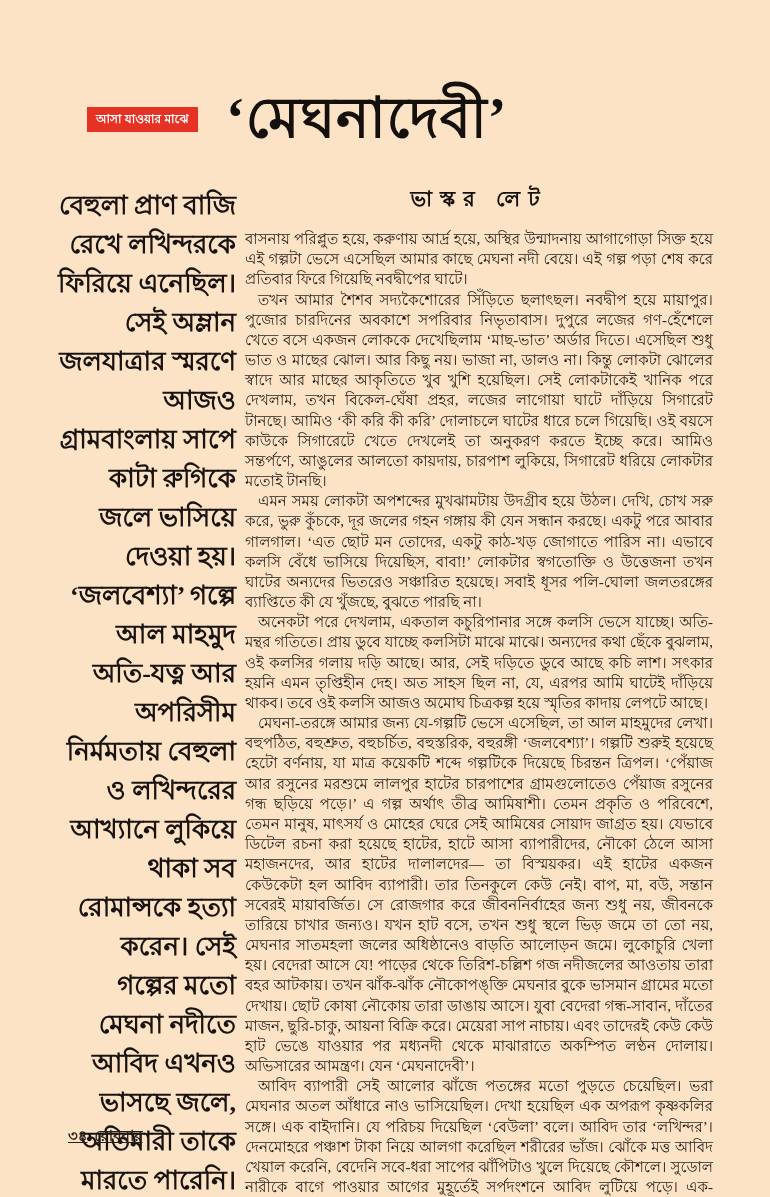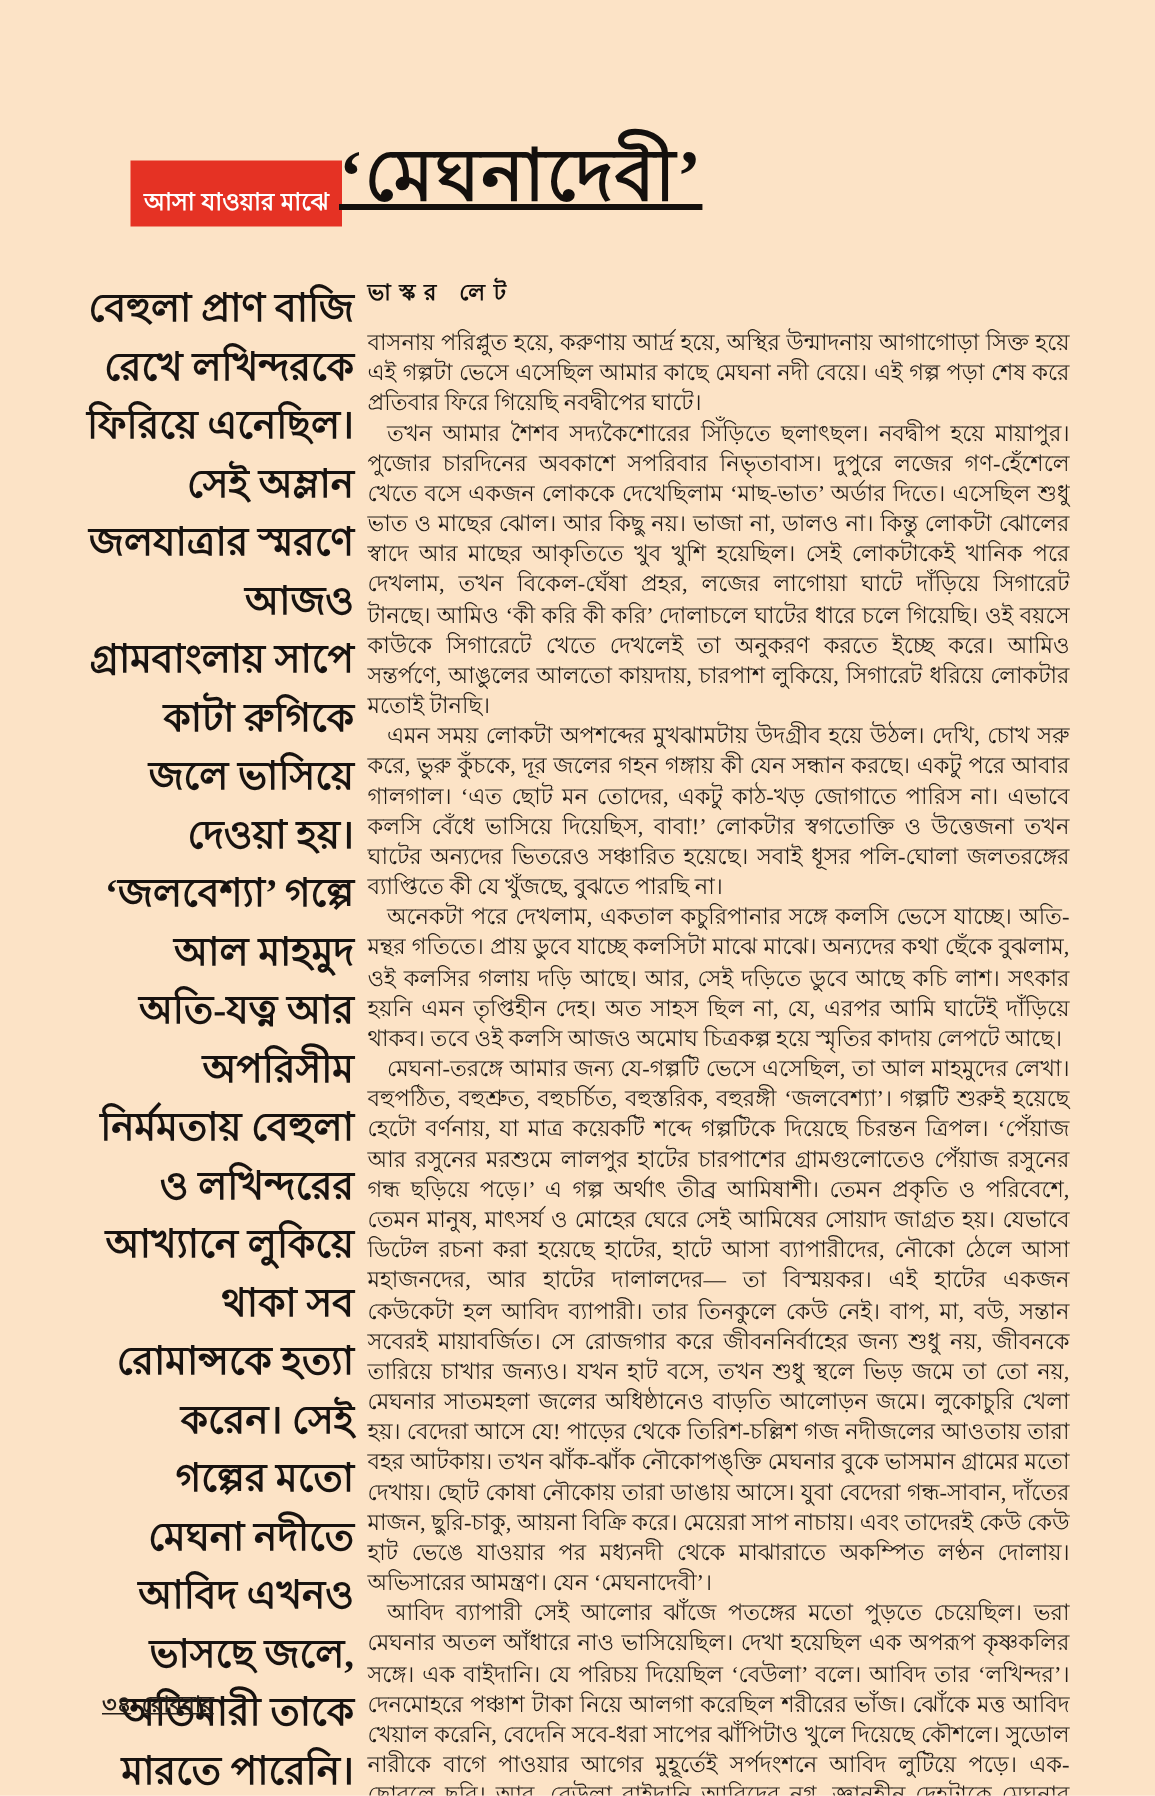--- a/index.html
+++ b/index.html
@@ -11,62 +11,62 @@
     overflow: hidden;
     font-family: "Liberation Serif", "DejaVu Serif", serif;
     color: #1d1813;
   }
   .series-tag {
     position: absolute;
     left: 87px;
     top: 107px;
     background: #e53224;
     color: #ffffff;
-    font-size: 16px;
+    font-size: 12px;
     font-weight: bold;
-    padding: 19px 9px 6px 9px;
+    padding: 5px 9px 6px 9px;
     line-height: 1.2;
     white-space: nowrap;
     font-family: "Liberation Sans", "DejaVu Sans", sans-serif;
   }
   .main-title {
     position: absolute;
     left: 226px;
-    top: 50px;
-    font-size: 48px;
+    top: 38px;
+    font-size: 56px;
     font-weight: bold;
     color: #14100d;
     letter-spacing: 1px;
     line-height: 1.5;
     white-space: nowrap;
-    text-decoration: underline;
   }
   .standfirst {
     position: absolute;
     left: 56px;
     top: 186px;
     width: 180px;
     text-align: right;
     font-size: 26px;
     font-weight: bold;
     line-height: 1.5;
     color: #181310;
   }
   .article {
     position: absolute;
     left: 245px;
     top: 183px;
     width: 468px;
   }
   .author {
-    font-size: 15px;
+    font-size: 21px;
     font-weight: bold;
     letter-spacing: 0.38em;
     margin: 0 0 11px 0;
     color: #14100d;
+    text-align: center;
   }
   .body-text p.para {
     margin: 0;
     font-size: 15px;
     line-height: 1.345;
     text-align: justify;
     text-indent: 13px;
     color: #231d18;
   }
   .body-text p.para.first { text-indent: 0; }

